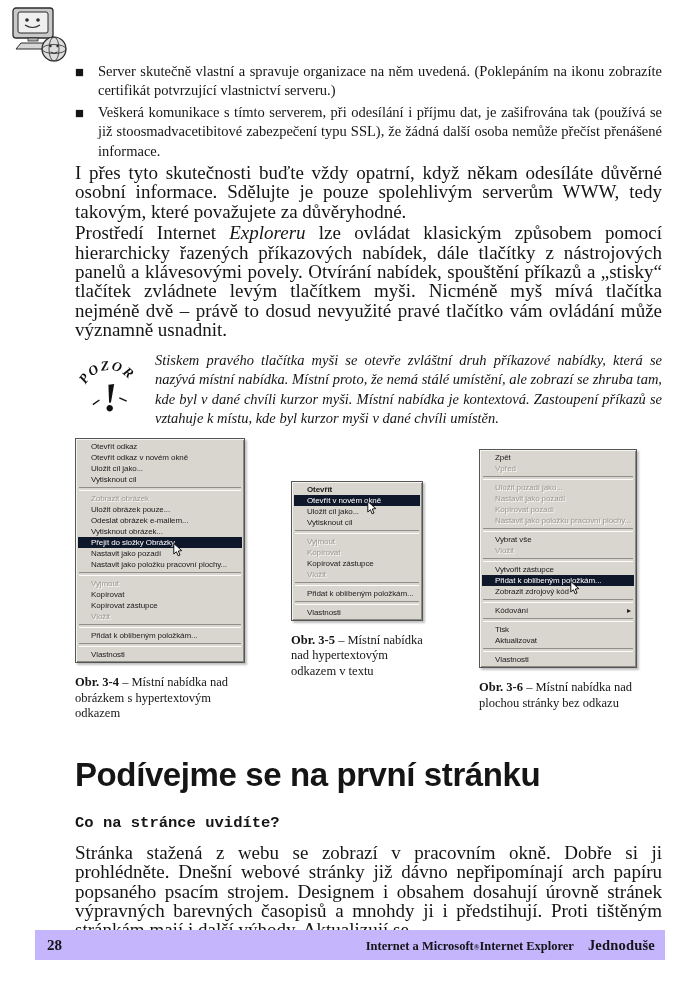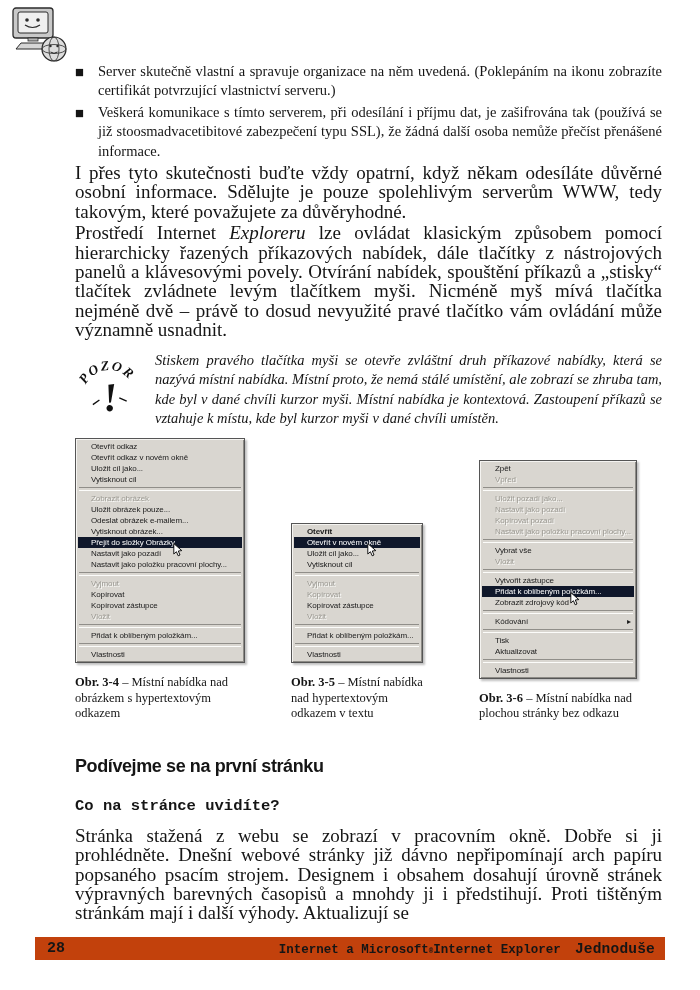--- a/index.html
+++ b/index.html
@@ -9,31 +9,31 @@
 
   
   .body-p{font-size:19px;line-height:19.4px;text-align:justify;margin:0 0 2px 0;}
   .bullet-row{display:flex;gap:10px;font-size:14.5px;line-height:19.4px;text-align:justify;margin:0 0 2px 0;}
   .bullet-glyph{flex:0 0 13px;font-family:"DejaVu Sans",sans-serif;font-size:9.5px;line-height:19.4px;}
   .bullet-text{flex:1;}
 
   
   .h-small{font-family:"Liberation Sans",sans-serif;font-weight:bold;font-size:17.5px;
            letter-spacing:-0.3px;margin:16px 0 9px 0;}
-  .h-big{font-family:"Liberation Sans",sans-serif;font-weight:bold;font-size:18px;
+  .h-big{font-family:"Liberation Sans",sans-serif;font-weight:bold;font-size:33px;
          letter-spacing:-0.4px;margin:34px 0 20px 0;}
   .h-sub{font-family:Liberation Mono, monospace;font-weight:bold;font-size:15.5px;margin:0 0 11px 0;}
 
   
   .note{display:flex;gap:14px;margin:11px 0 10px 0;align-items:flex-start;}
   .note-icon{flex:0 0 66px;transform:rotate(-6deg);}
   .note-text{flex:1;font-style:italic;font-size:14.5px;line-height:19.4px;text-align:justify;}
 
   
-  .figures{display:flex;align-items:flex-end;margin-top:6px;}
+  .figures{display:flex;align-items:center;margin-top:6px;}
   .figure{display:block;}
   .fig1{width:170px;margin-right:46px;}
   .fig2{width:132px;margin-right:56px;}
   .fig3{width:158px;}
   .caption{font-family:Liberation Serif, serif;font-size:12.5px;line-height:15.5px;margin-top:12px;}
   .caption b{font-weight:bold;}
 
   
   .menu{width:100%;box-sizing:border-box;font-family:"Liberation Sans",sans-serif;font-size:8px;
         color:#1b1b1b;background:#d9d6d0;padding:2px;border:1px solid #555;
@@ -46,23 +46,23 @@
   .menu-item.highlighted{background:#0f172a;color:#fff;}
   .menu-sep{height:2px;margin:2px 1px;border-top:1px solid #908e89;border-bottom:1px solid #fcfcfa;}
   .has-arrow::after{content:"▸";position:absolute;right:3px;top:0;line-height:11px;font-size:8px;}
   .cursor-icon{display:none;position:absolute;z-index:4;}
   .has-cursor .cursor-icon{display:block;left:58%;top:6px;}
 
   
   .mascot{position:absolute;left:8px;top:6px;}
 
   
-  .footer{position:absolute;left:35px;right:35px;bottom:30px;height:23px;background:#c2410c;
+  .footer{position:absolute;left:35px;right:35px;bottom:30px;height:30px;background:#c4b5fd;
           display:flex;align-items:center;justify-content:space-between;
-          font-family:Liberation Mono, monospace;padding:0 10px 0 12px;box-sizing:border-box;}
+          font-family:Liberation Serif, serif;padding:0 10px 0 12px;box-sizing:border-box;}
   .page-num{font-size:15px;font-weight:bold;}
   .footer-right{font-size:12.5px;font-weight:bold;display:flex;align-items:baseline;padding-left:44px;}
   .footer-right sup{font-size:7.5px;vertical-align:super;}
   .brand{font-size:14.5px;font-weight:bold;margin-left:14px;letter-spacing:0.2px;}
 </style>
 </head>
 <body>
 
 <div class="page">
 

